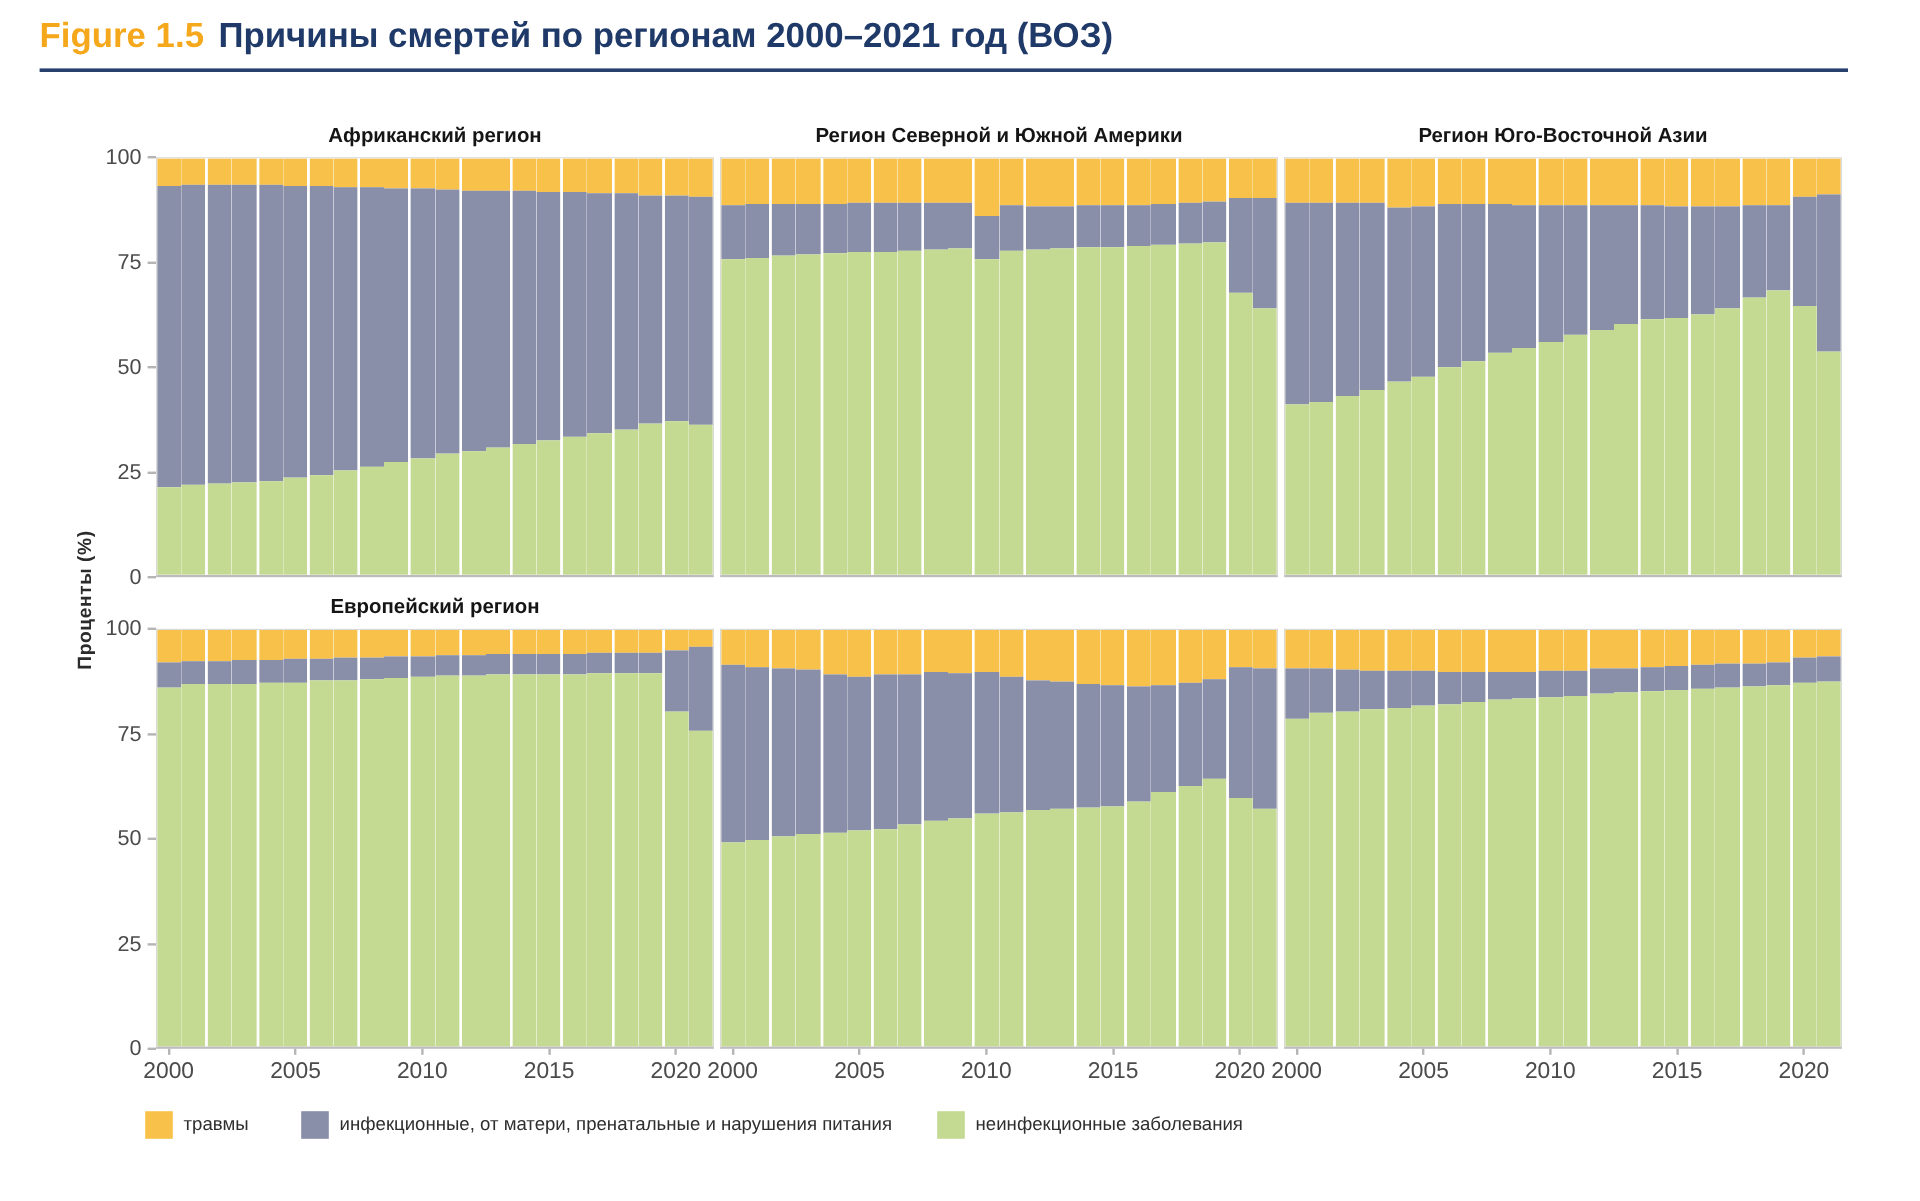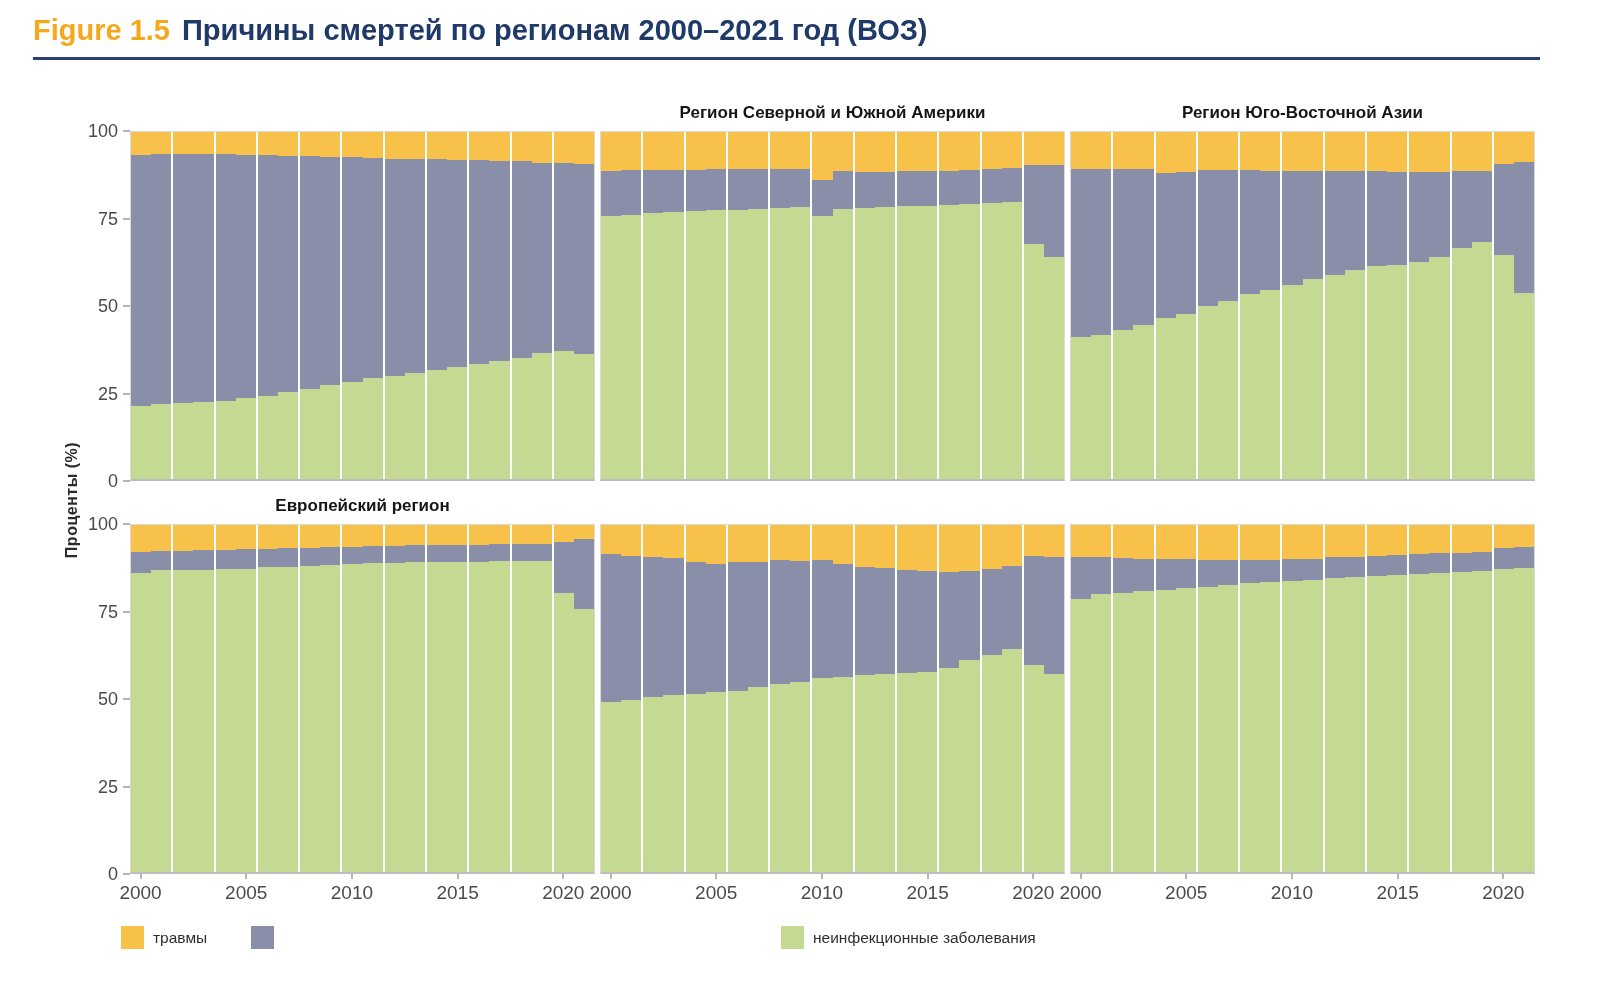--- a/index.html
+++ b/index.html
@@ -49,20 +49,21 @@
 <div class="figure">
 
   <div class="header">
     <span class="fig-label">Figure 1.5</span><span class="fig-title">Причины смертей по регионам 2000–2021 год (ВОЗ)</span>
   </div>
   <div class="header-rule"></div>
 
   <div class="y-axis-label">Проценты (%)</div>
 
   <div class="panel" style="left:130px;top:131px;">
+    <div class="panel-title">Африканский регион</div>
     <div class="plot">
         <div class="bars">
           <div class="bar">
             <div class="seg" style="height: 6.5%; background: rgb(248, 194, 74);"></div>
             <div class="seg" style="height: 72.5%; background: rgb(137, 142, 169);"></div>
             <div class="seg seg-bottom" style="background: rgb(196, 218, 147);"></div>
           </div>
           <div class="bar">
             <div class="seg" style="height: 6.4%; background: rgb(248, 194, 74);"></div>
             <div class="seg" style="height: 72.1%; background: rgb(137, 142, 169);"></div>
@@ -819,19 +820,20 @@
         <div class="xtick-label" style="left: 93.1818%;">2020</div>
       </div>
   </div>
 
   <div class="legend-item" style="left:121px;">
     <span class="swatch" style="background: rgb(248, 194, 74);"></span>
     <span class="legend-label">травмы</span>
   </div>
   <div class="legend-item" style="left:251px;">
     <span class="swatch" style="background: rgb(137, 142, 169);"></span>
+    <span class="legend-label">инфекционные, от матери, пренатальные и нарушения питания</span>
   </div>
   <div class="legend-item" style="left:781px;">
     <span class="swatch" style="background: rgb(196, 218, 147);"></span>
     <span class="legend-label">неинфекционные заболевания</span>
   </div>
 
 </div>
 
 </body></html>

